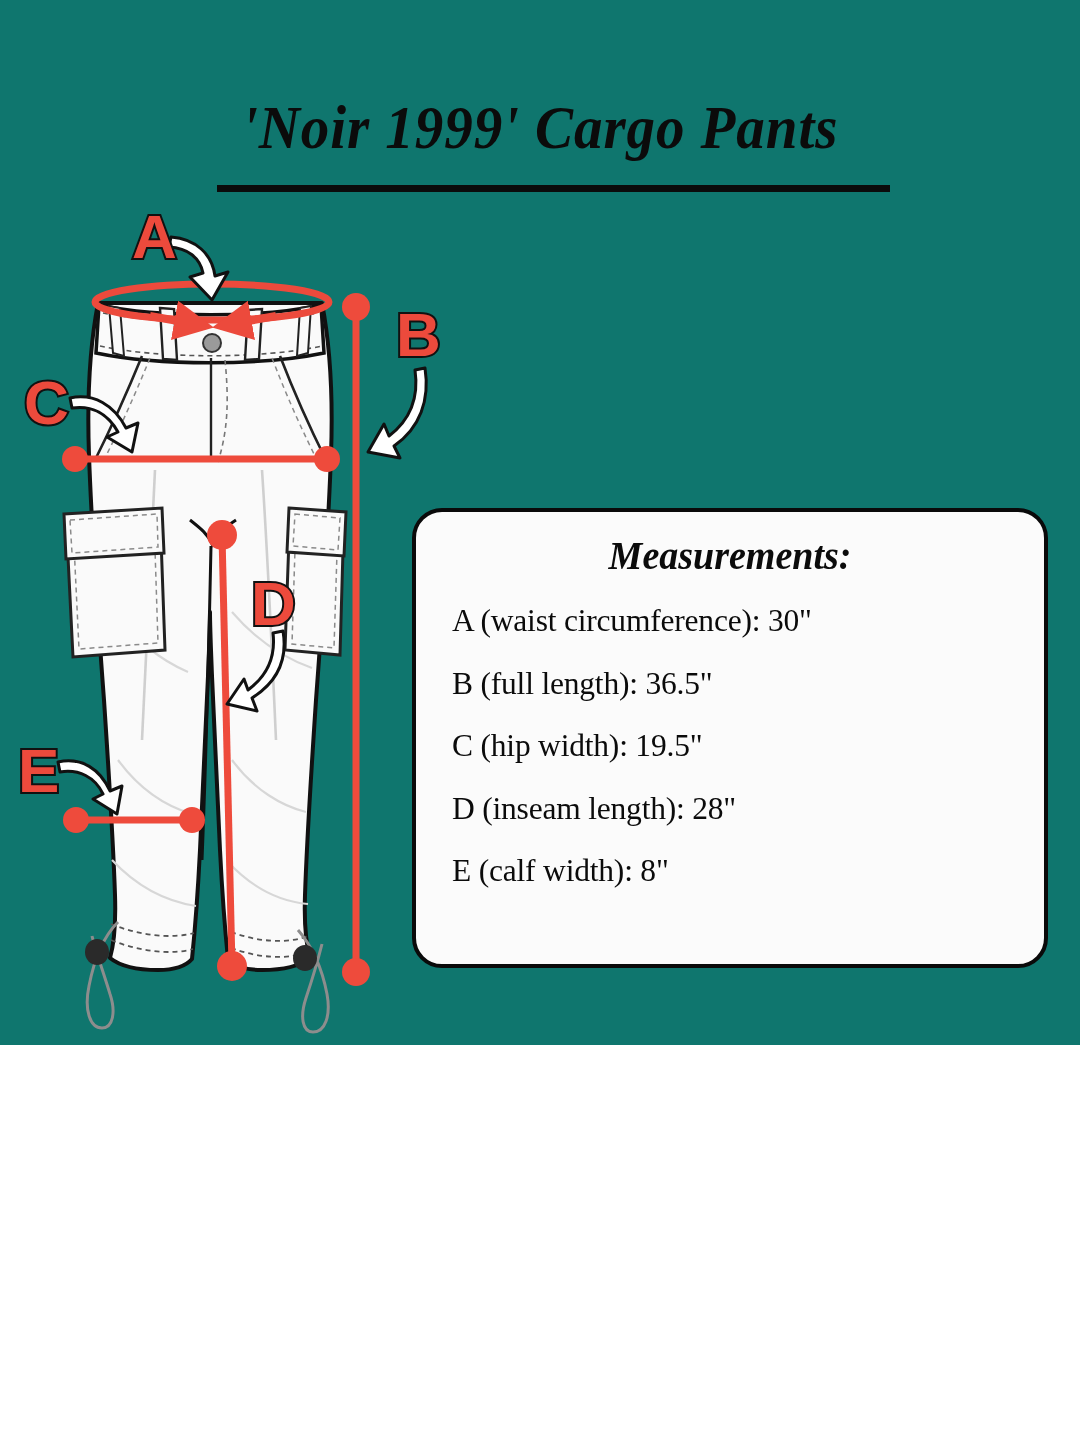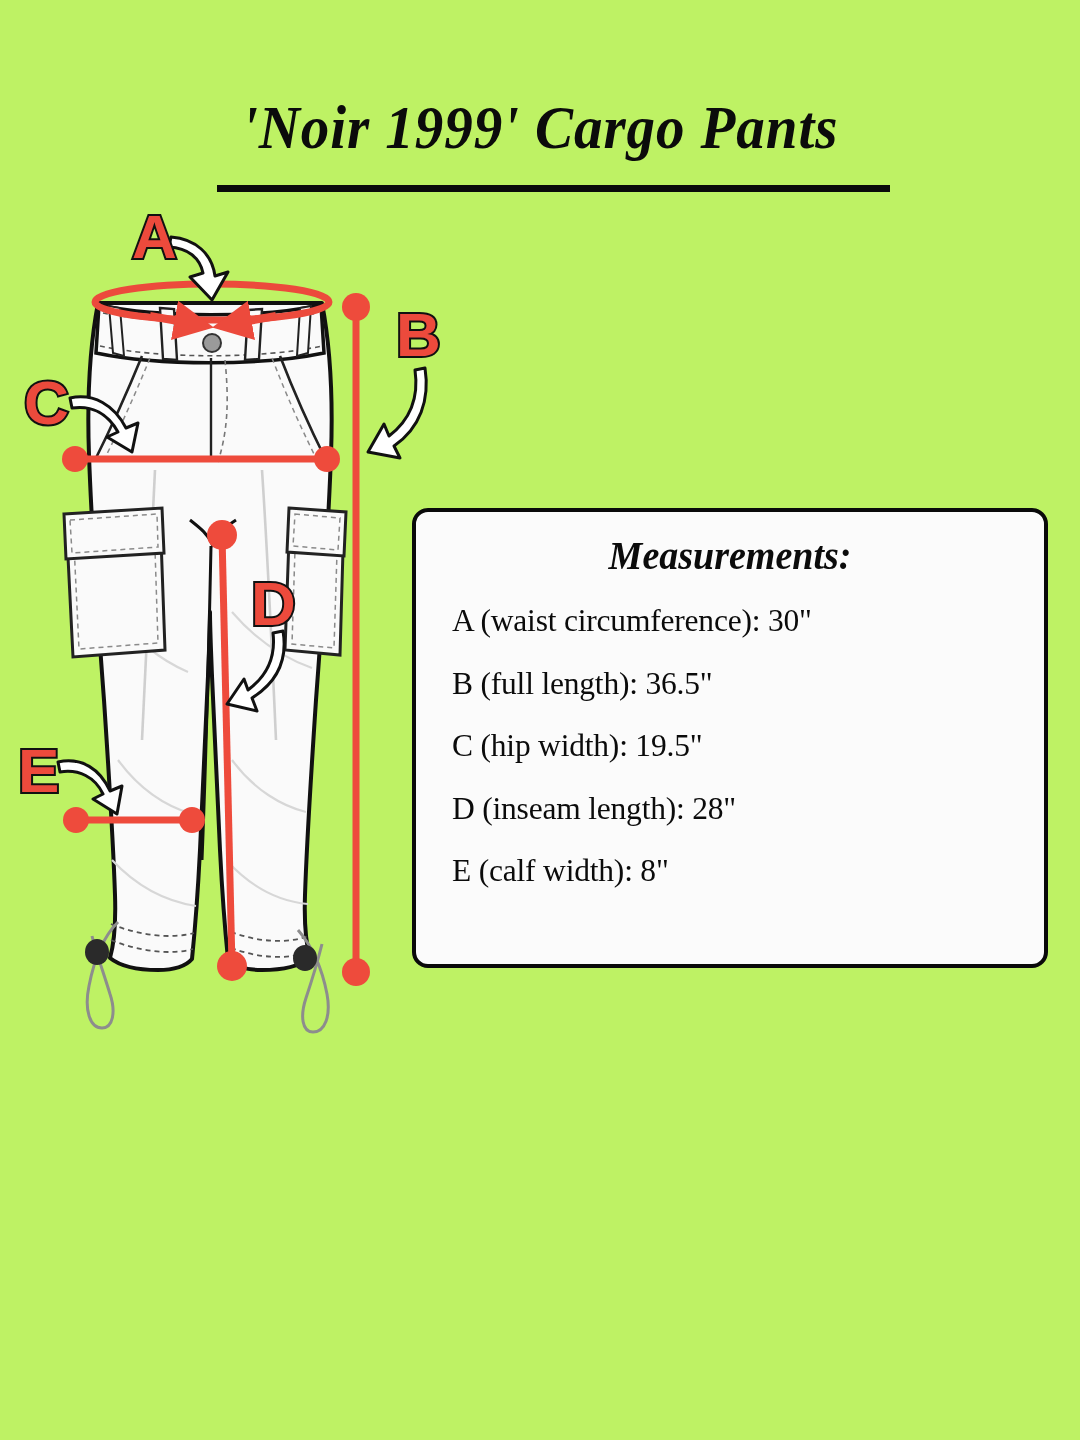--- a/index.html
+++ b/index.html
@@ -4,22 +4,22 @@
 <title>Cargo Pants Size Chart</title>
 <style>
   html, body {
     margin: 0;
     padding: 0;
     background: #ffffff;
   }
   #page {
     position: relative;
     width: 1080px;
-    height: 1440px;
-    background: #bef264;
+    height: 1045px;
+    background: #0f766e;
     overflow: hidden;
     font-family: "Liberation Serif", "DejaVu Serif", serif;
   }
 
   
   #title-block {
     position: absolute;
     left: 0;
     top: 96px;
     width: 1080px;
@@ -58,21 +58,21 @@
 
   
   #measure-card {
     position: absolute;
     left: 412px;
     top: 508px;
     width: 636px;
     height: 460px;
     box-sizing: border-box;
     border: 4px solid #0a0a0a;
-    border-radius: 16px;
+    border-radius: 30px;
     background: #fbfbfb;
   }
   #measure-heading {
     margin: 20px 0 0 0;
     text-align: center;
     font-style: italic;
     font-weight: bold;
     font-size: 40px;
     color: #0b0b0b;
     font-family: "Liberation Serif", "DejaVu Serif", serif;

